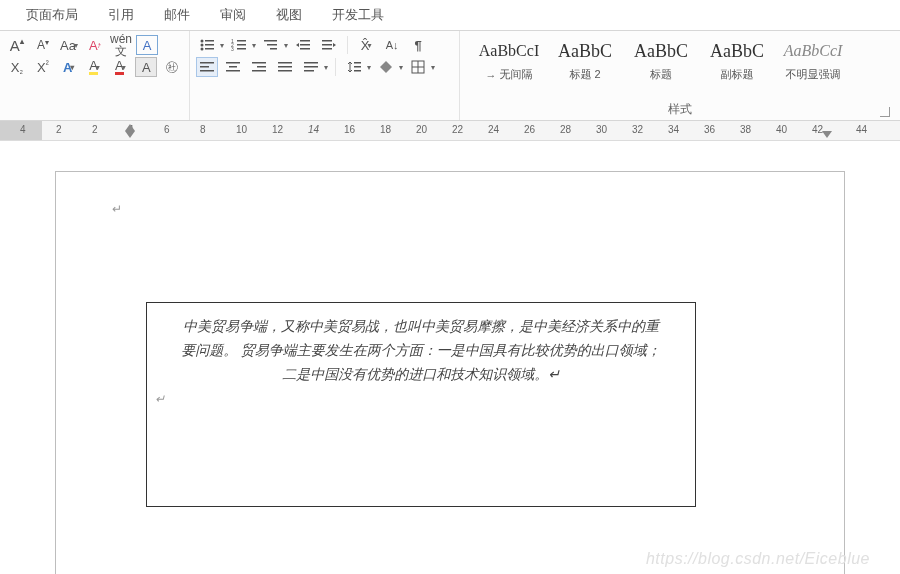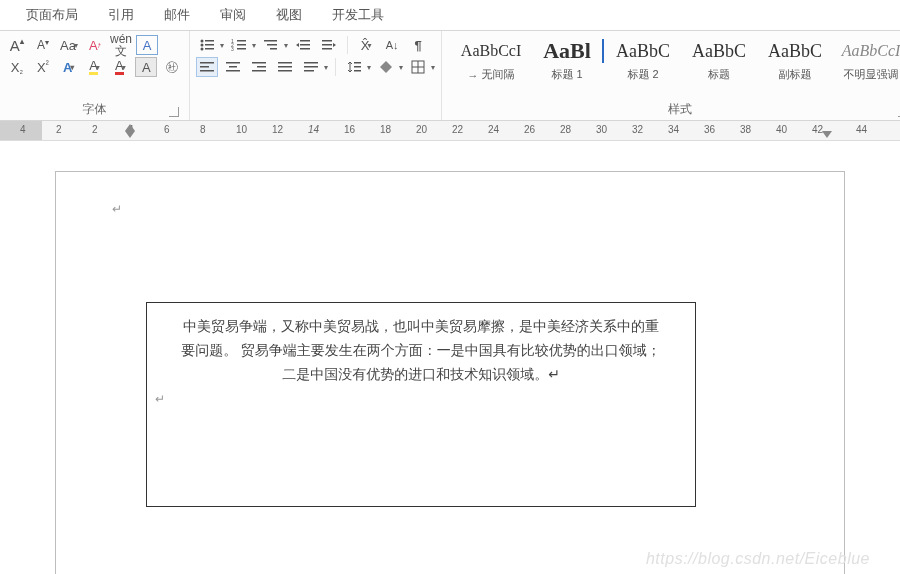--- a/index.html
+++ b/index.html
@@ -117,20 +117,21 @@
     margin-top:100px;
     border:1px solid #333;
     padding:12px 30px 120px 30px;
     width:550px;
     margin-left:30px;
     font-family:"SimSun","宋体",serif;
     font-size:14px;
     line-height:1.7;
     text-align:center;
     position:relative;
+    font-style:italic;
   }
   .tb-after{
     position:absolute; left:8px; top:86px; color:#999; font-size:12px;
   }
   .watermark{
     position:absolute;
     right:30px; bottom:6px;
     font-size:16px; color:#e0e0e0;
     font-style:italic;
     letter-spacing:0.5px;
@@ -174,24 +175,20 @@
             <span class="dd">▾</span>
           </span>
         <span class="ico">
             <span style="border-bottom:3px solid #d33;display:inline-block;line-height:12px">A</span>
             <span class="dd">▾</span>
           </span>
         <span class="ico" style="background:#eaeaea;border:1px solid #bbb">A</span>
         <span class="ico">㊓</span>
       </div>
     </div>
-    <div class="group-label">
-      <span>字体</span>
-      <span class="dialog-launcher"></span>
-    </div>
   </div>
 
   <div class="group" style="width:270px">
     <div class="rows">
       <div class="row">
         <span class="ico">
           <svg width="16" height="14">
               <circle cx="3" cy="3" r="1.5" fill="#555"></circle>
               <rect x="6" y="2" width="9" height="1.5" fill="#555"></rect>
               <circle cx="3" cy="7" r="1.5" fill="#555"></circle>
@@ -305,24 +302,20 @@
       </div>
     </div>
   </div>
 
   <div class="group" style="flex:1;border-right:none">
     <div class="styles">
       <div class="style-item">
         <div class="style-sample">AaBbCcI</div>
         <div class="style-label">→ 无间隔</div>
       </div>
-      <div class="style-item sel">
-        <div class="style-sample big">AaBl</div>
-        <div class="style-label">标题 1</div>
-      </div>
       <div class="style-item">
         <div class="style-sample" style="font-size:18px">AaBbC</div>
         <div class="style-label">标题 2</div>
       </div>
       <div class="style-item">
         <div class="style-sample" style="font-size:18px">AaBbC</div>
         <div class="style-label">标题</div>
       </div>
       <div class="style-item">
         <div class="style-sample" style="font-size:18px">AaBbC</div>

